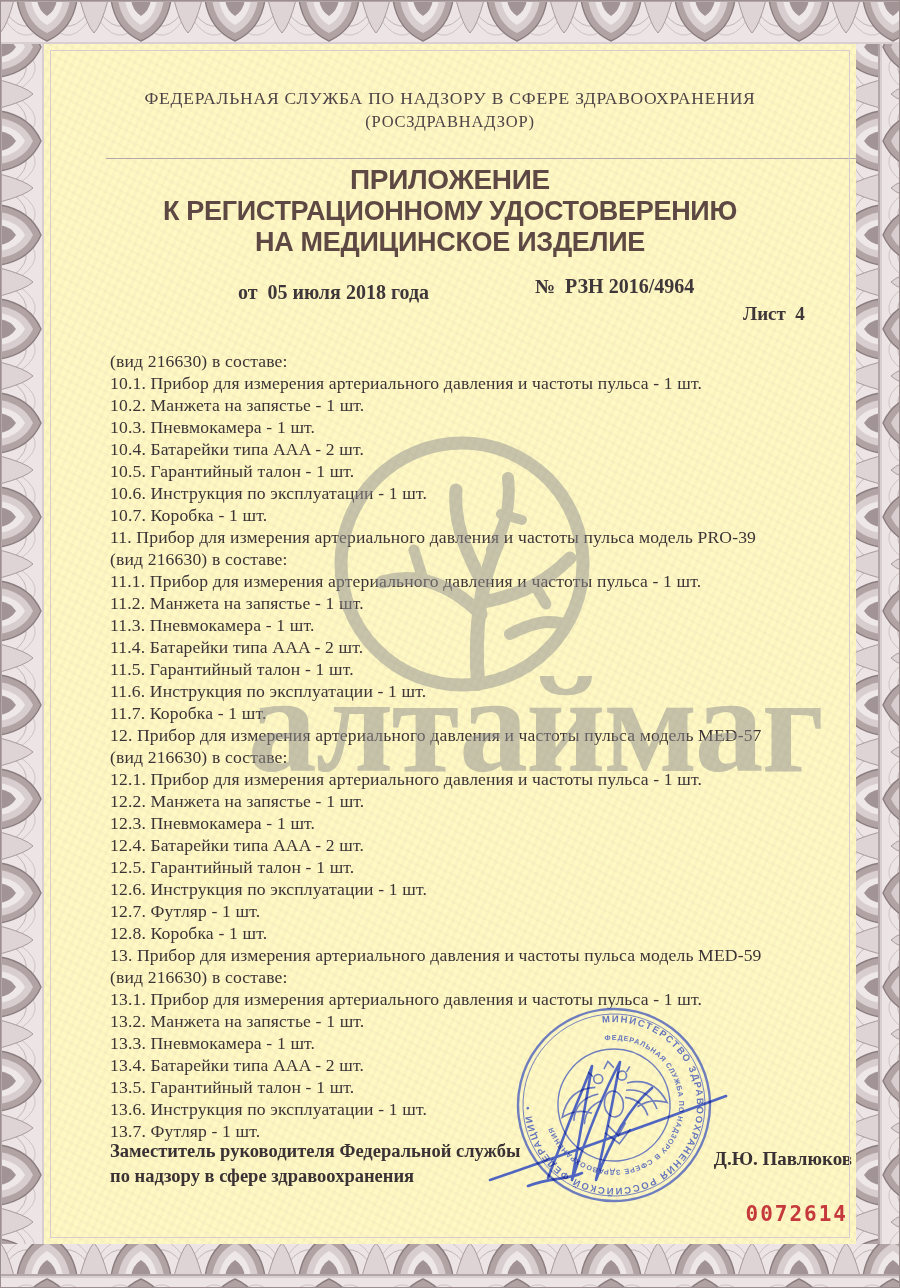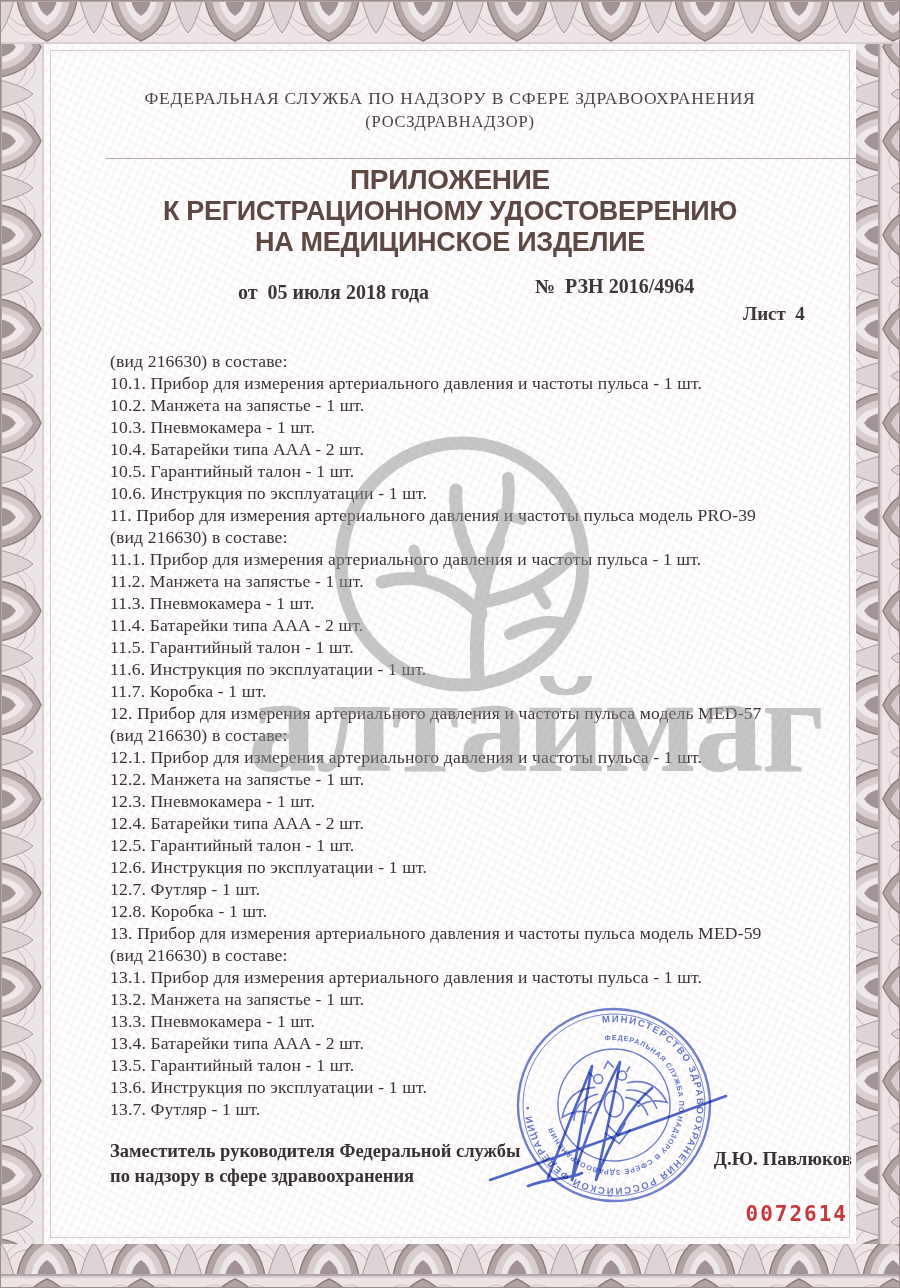--- a/index.html
+++ b/index.html
@@ -1,18 +1,18 @@
 <!DOCTYPE html>
 <html><head>
 <meta charset="utf-8">
 <style>
   html,body{margin:0;padding:0;background:#888;}
   .page{
     position:relative;width:900px;height:1288px;margin:0 auto;
-    background:#ffffff;overflow:hidden;
+    background:#fef9c3;overflow:hidden;
     font-family:"Liberation Serif",serif;color:#3b3335;
   }
   .page::before{
     content:"";position:absolute;inset:0;z-index:1;pointer-events:none;
     background-image:
       repeating-linear-gradient(115deg, rgba(190,140,155,0.055) 0 3px, rgba(255,255,255,0) 3px 7px),
       repeating-linear-gradient(28deg, rgba(190,140,155,0.05) 0 3px, rgba(255,255,255,0) 3px 8px);
   }
   .abs{position:absolute;}
   .layer-content{position:absolute;inset:0;z-index:2;}
@@ -75,20 +75,21 @@
 
     <div class="abs body-text">
 
     <div class="body-line">(вид 216630) в составе:</div>
         <div class="body-line">10.1. Прибор для измерения артериального давления и частоты пульса - 1 шт.</div>
         <div class="body-line">10.2. Манжета на запястье - 1 шт.</div>
         <div class="body-line">10.3. Пневмокамера - 1 шт.</div>
         <div class="body-line">10.4. Батарейки типа AAA - 2 шт.</div>
         <div class="body-line">10.5. Гарантийный талон - 1 шт.</div>
         <div class="body-line">10.6. Инструкция по эксплуатации - 1 шт.</div>
+        <div class="body-line">10.7. Коробка - 1 шт.</div>
         <div class="body-line">11. Прибор для измерения артериального давления и частоты пульса модель PRO-39</div>
         <div class="body-line">(вид 216630) в составе:</div>
         <div class="body-line">11.1. Прибор для измерения артериального давления и частоты пульса - 1 шт.</div>
         <div class="body-line">11.2. Манжета на запястье - 1 шт.</div>
         <div class="body-line">11.3. Пневмокамера - 1 шт.</div>
         <div class="body-line">11.4. Батарейки типа AAA - 2 шт.</div>
         <div class="body-line">11.5. Гарантийный талон - 1 шт.</div>
         <div class="body-line">11.6. Инструкция по эксплуатации - 1 шт.</div>
         <div class="body-line">11.7. Коробка - 1 шт.</div>
         <div class="body-line">12. Прибор для измерения артериального давления и частоты пульса модель MED-57</div>

